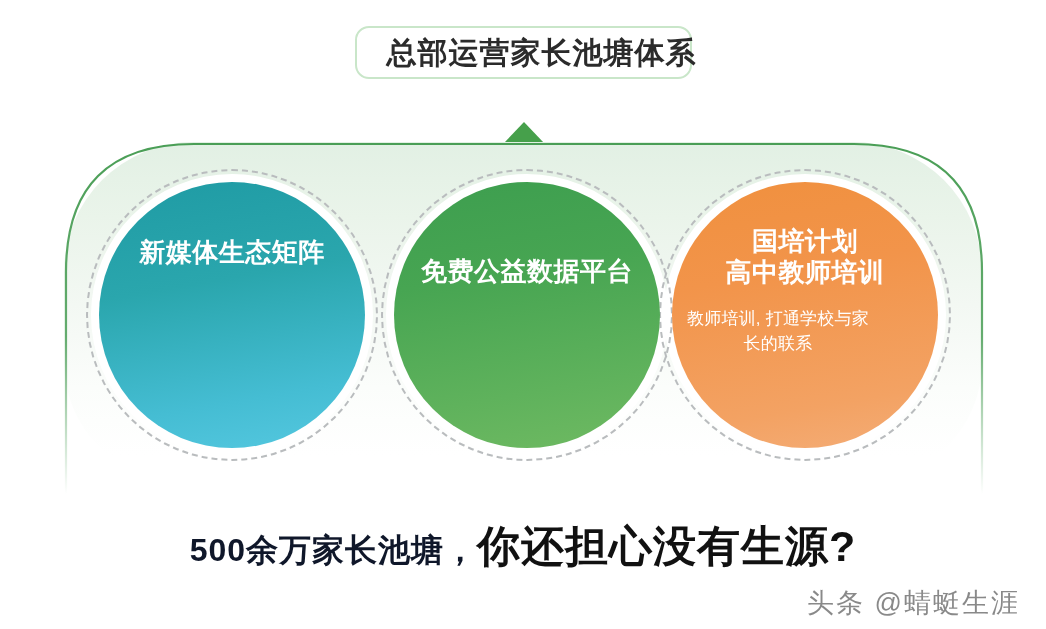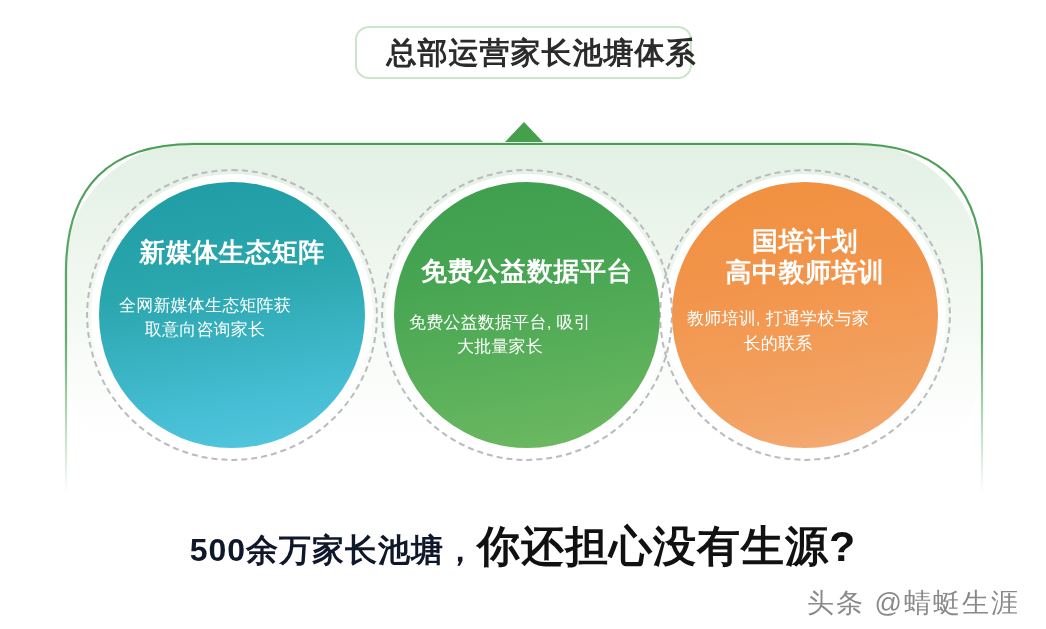--- a/index.html
+++ b/index.html
@@ -213,28 +213,24 @@
 <div class="white-halo" id="white-halo-1"></div>
 <div class="white-halo" id="white-halo-2"></div>
 <div class="white-halo" id="white-halo-3"></div>
 
 <div class="dashed-ring" id="dashed-ring-1"></div>
 <div class="dashed-ring" id="dashed-ring-2"></div>
 <div class="dashed-ring" id="dashed-ring-3"></div>
 
 <div class="bubble" id="bubble-1">
   <div class="bubble-title">新媒体生态矩阵</div>
-  <div class="bubble-desc">全网新媒体生态矩阵获
-取意向咨询家长</div>
 </div>
 
 <div class="bubble" id="bubble-2">
   <div class="bubble-title">免费公益数据平台</div>
-  <div class="bubble-desc">免费公益数据平台, 吸引
-大批量家长</div>
 </div>
 
 <div class="bubble" id="bubble-3">
   <div class="bubble-title">国培计划
 高中教师培训</div>
   <div class="bubble-desc">教师培训, 打通学校与家
 长的联系</div>
 </div>
 
 <div id="footer-headline">

